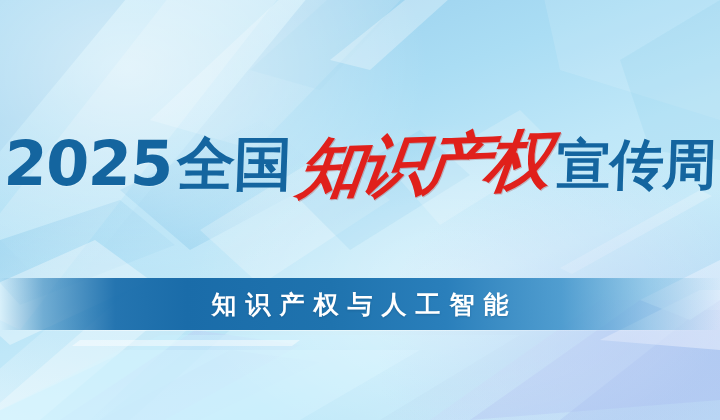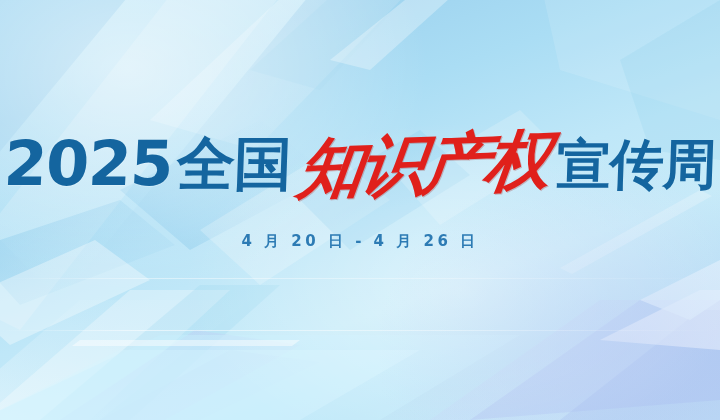--- a/index.html
+++ b/index.html
@@ -245,18 +245,20 @@
     <div class="glow-c"></div>
   </div>
 
   <div id="headline-row">
     <span class="h-2025">2025</span>
     <span class="h-cn-1">全国</span>
     <span class="h-red">知识产权</span>
     <span class="h-cn-2">宣传周</span>
   </div>
 
-  <div id="date-line">4 月 20 日  -  4 月 26 日</div>
 
   <div class="bar-edge-top"></div>
+  <div id="theme-bar">
+    <span id="theme-bar-text">知识产权与人工智能</span>
+  </div>
   <div class="bar-edge-bottom"></div>
 
 </div>
 
 </body></html>

